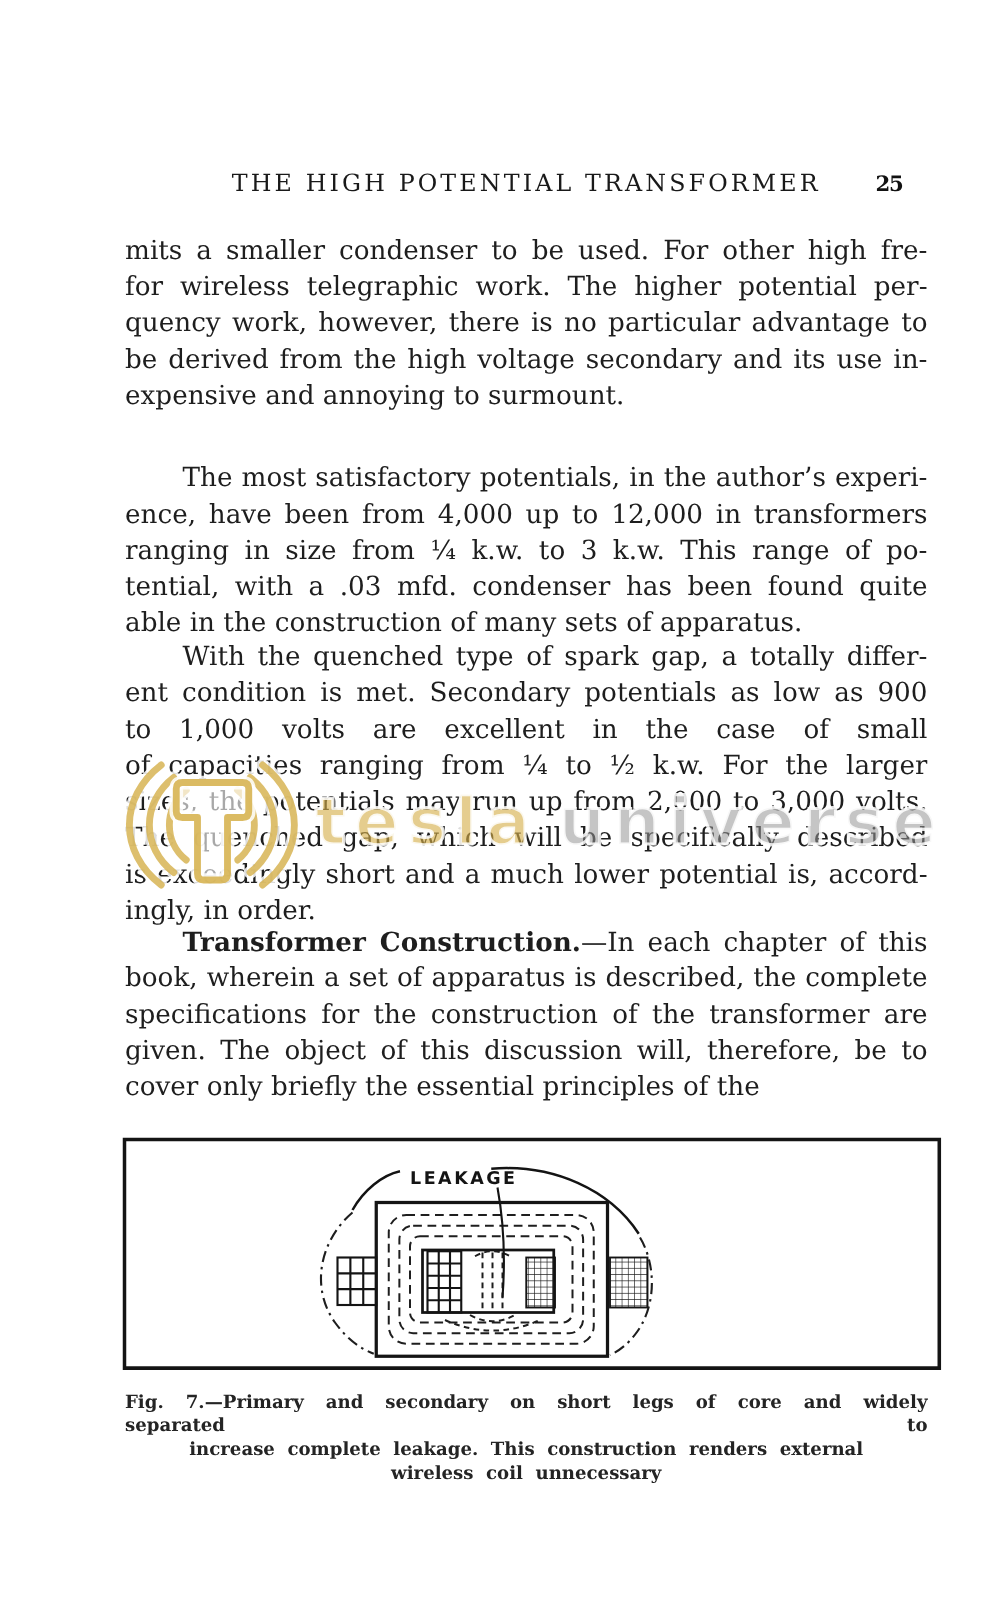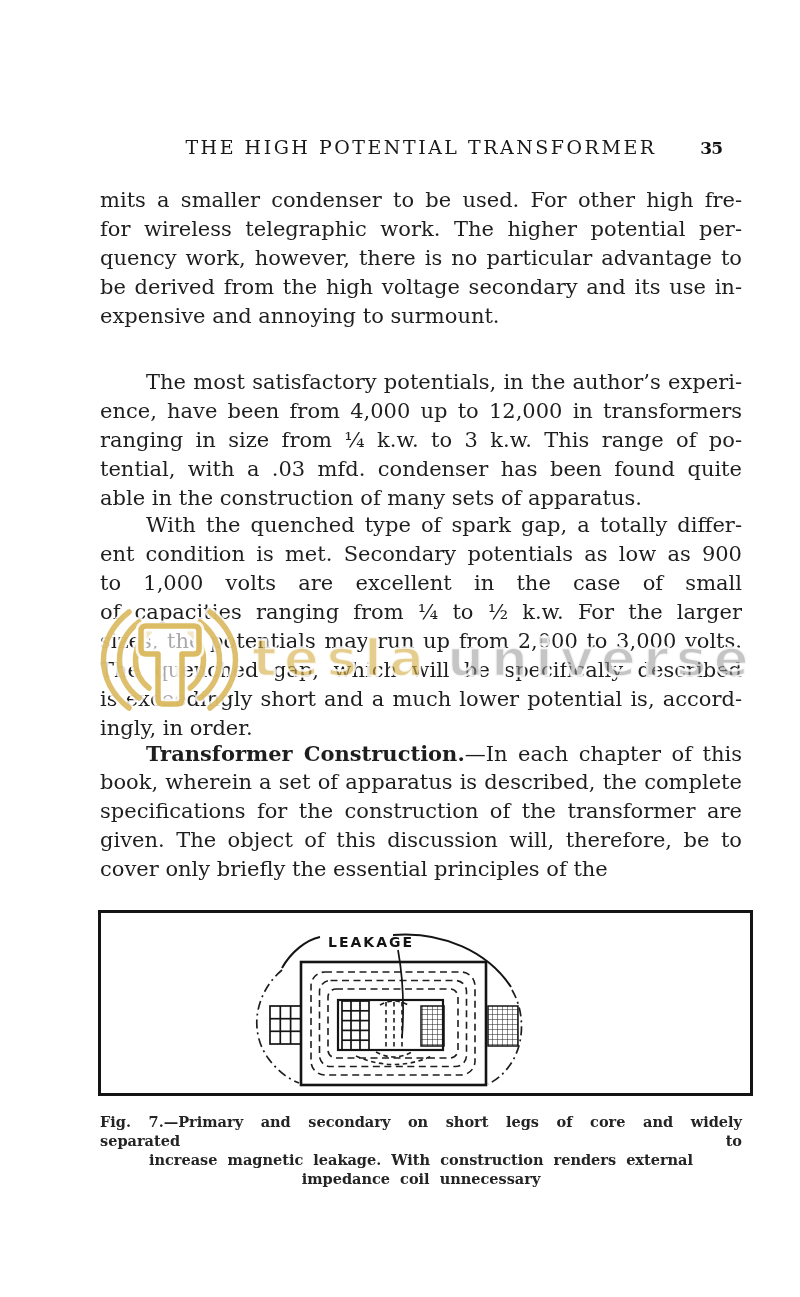--- a/index.html
+++ b/index.html
@@ -51,21 +51,21 @@
   #wm-tesla{left:252px;color:rgba(213,175,72,0.62);}
   #wm-universe{left:447px;color:rgba(150,150,150,0.55);}
 </style>
 </head>
 <body>
 
 <div id="page">
 
   <div class="hdr">
     <div class="hdr-title">THE HIGH POTENTIAL TRANSFORMER</div>
-    <div class="hdr-page">35</div>
+    <div class="hdr-page">25</div>
   </div>
 
   <div class="para" id="para1">
     <div class="ln">mits a smaller condenser to be used.  For other high fre-</div>
     <div class="ln">for wireless telegraphic work.  The higher potential per-</div>
     <div class="ln">quency work, however, there is no particular advantage to</div>
     <div class="ln">be derived from the high voltage secondary and its use in-</div>
     <div class="ln last">expensive and annoying to surmount.</div>
   </div>
 
@@ -153,22 +153,22 @@
         <path d="M 222,27 C 208,30 193,42 184,58"></path>
         <path d="M 295,25 C 345,21 390,42 413,77"></path>
         <path d="M 300,40 C 304,62 307,88 304,128" stroke-width="1.7"></path>
       </g>
       <text x="230" y="37" font-family="DejaVu Sans, sans-serif" font-size="14" font-weight="bold" letter-spacing="2" fill="#141414">LEAKAGE</text>
     </svg>
   </div>
 
   <div id="caption">
     <div class="cap1">Fig. 7.—Primary and secondary on short legs of core and widely separated to</div>
-    <div class="cap2">increase magnetic leakage.  With construction renders external</div>
-    <div class="cap3">impedance coil unnecessary</div>
+    <div class="cap2">increase complete leakage.  This construction renders external</div>
+    <div class="cap3">wireless coil unnecessary</div>
   </div>
 
   <div id="watermark">
     <svg id="wm-logo" width="168" height="108" viewBox="0 0 168 108">
       <g fill="none" stroke="rgba(255,255,255,0.85)" stroke-width="10" stroke-linecap="round">
         <path d="M 63,26 C 45,40 45,68 63,82"></path>
         <path d="M 53,16 C 27,36 27,72 53,92"></path>
         <path d="M 43,6 C 9,32 9,76 43,102"></path>
         <path d="M 104,26 C 122,40 122,68 104,82"></path>
         <path d="M 114,16 C 140,36 140,72 114,92"></path>

